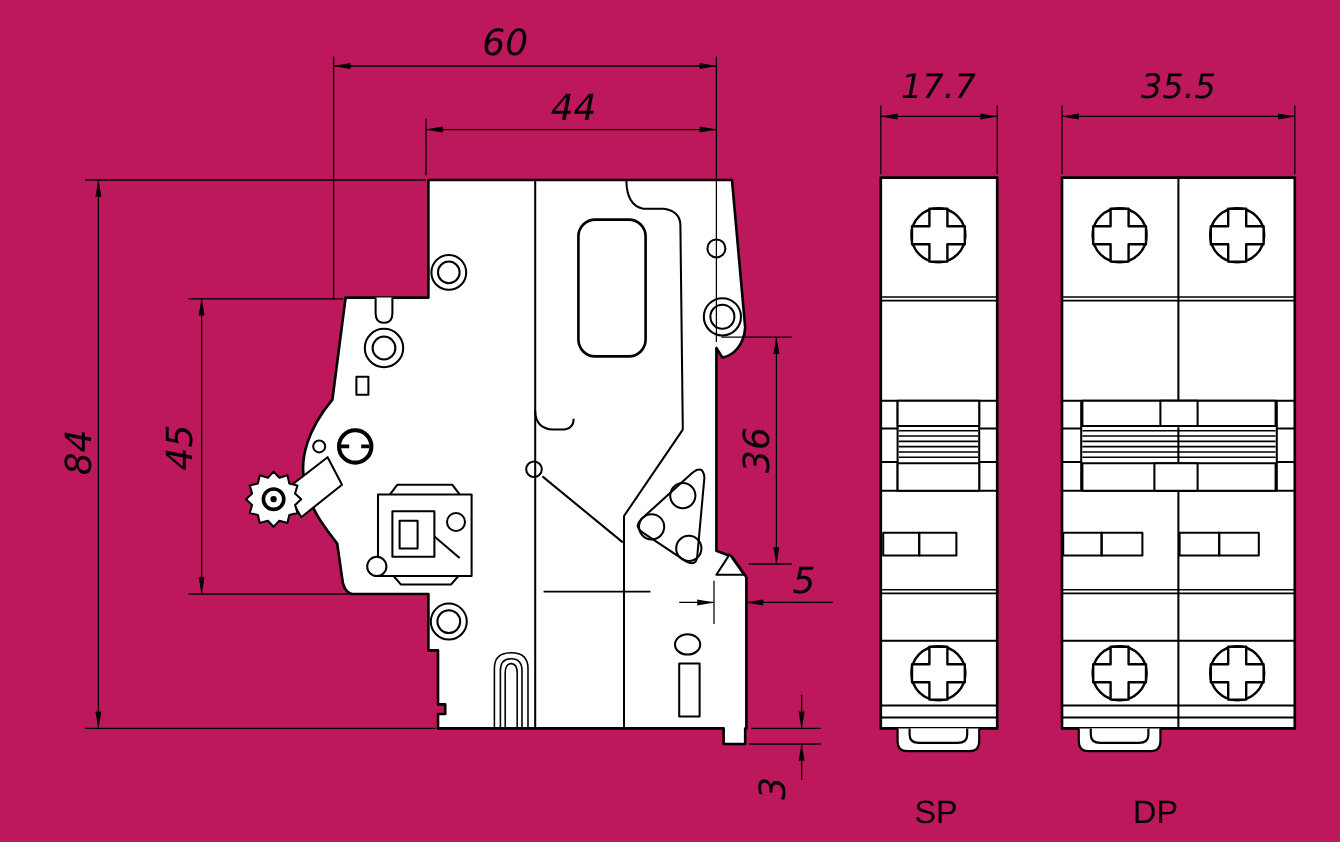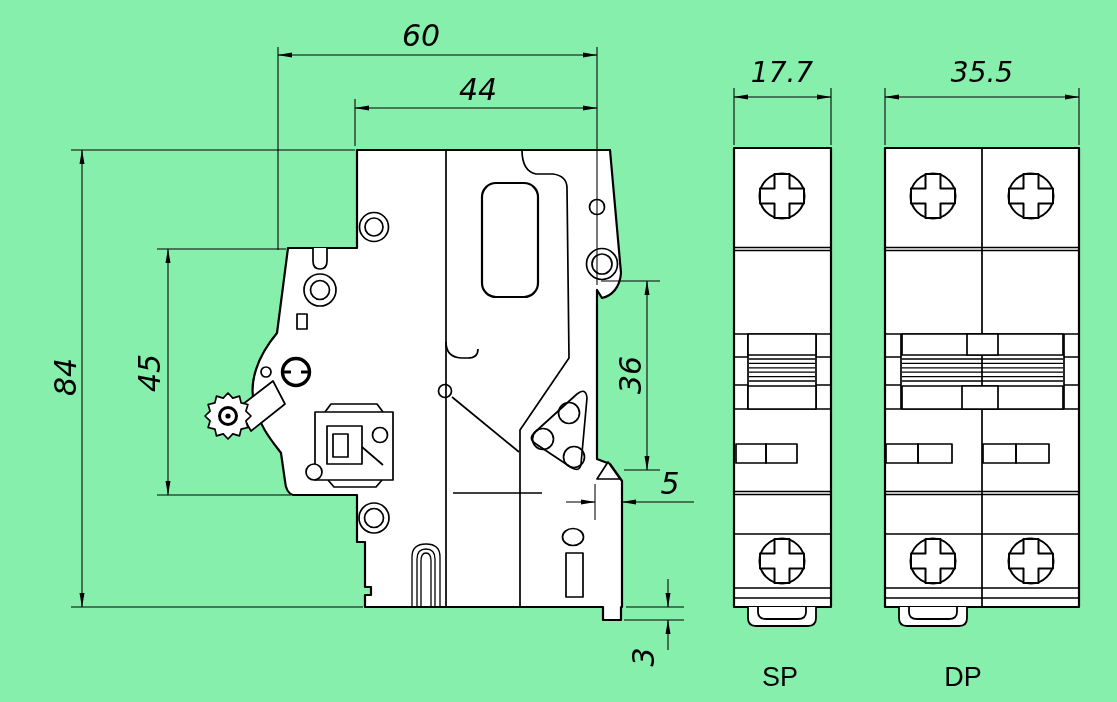--- a/index.html
+++ b/index.html
@@ -1,16 +1,16 @@
 <!DOCTYPE html>
 <html><head>
 <meta charset="utf-8">
 <style>
   html,body{margin:0;padding:0;background:#fff;}
-  .stage{width:1117px;height:702px;position:relative;background:#86efac;overflow:hidden;}
+  .stage{width:1117px;height:702px;position:relative;background:#be185d;overflow:hidden;}
   svg{display:block;}
   
   .outl{fill:#fff;stroke:#000;stroke-width:2.2;stroke-linejoin:round;}
   .thick{fill:none;stroke:#000;stroke-width:2.2;stroke-linejoin:round;}
   .med{fill:none;stroke:#000;stroke-width:1.7;stroke-linejoin:round;}
   .medf{fill:#fff;stroke:#000;stroke-width:1.7;stroke-linejoin:round;}
   .thin{fill:none;stroke:#000;stroke-width:1.3;}
   .bold3{fill:#fff;stroke:#000;stroke-width:3.4;}
   .boldn{fill:none;stroke:#000;stroke-width:3;}
   .dim{fill:none;stroke:#000;stroke-width:1.05;}

